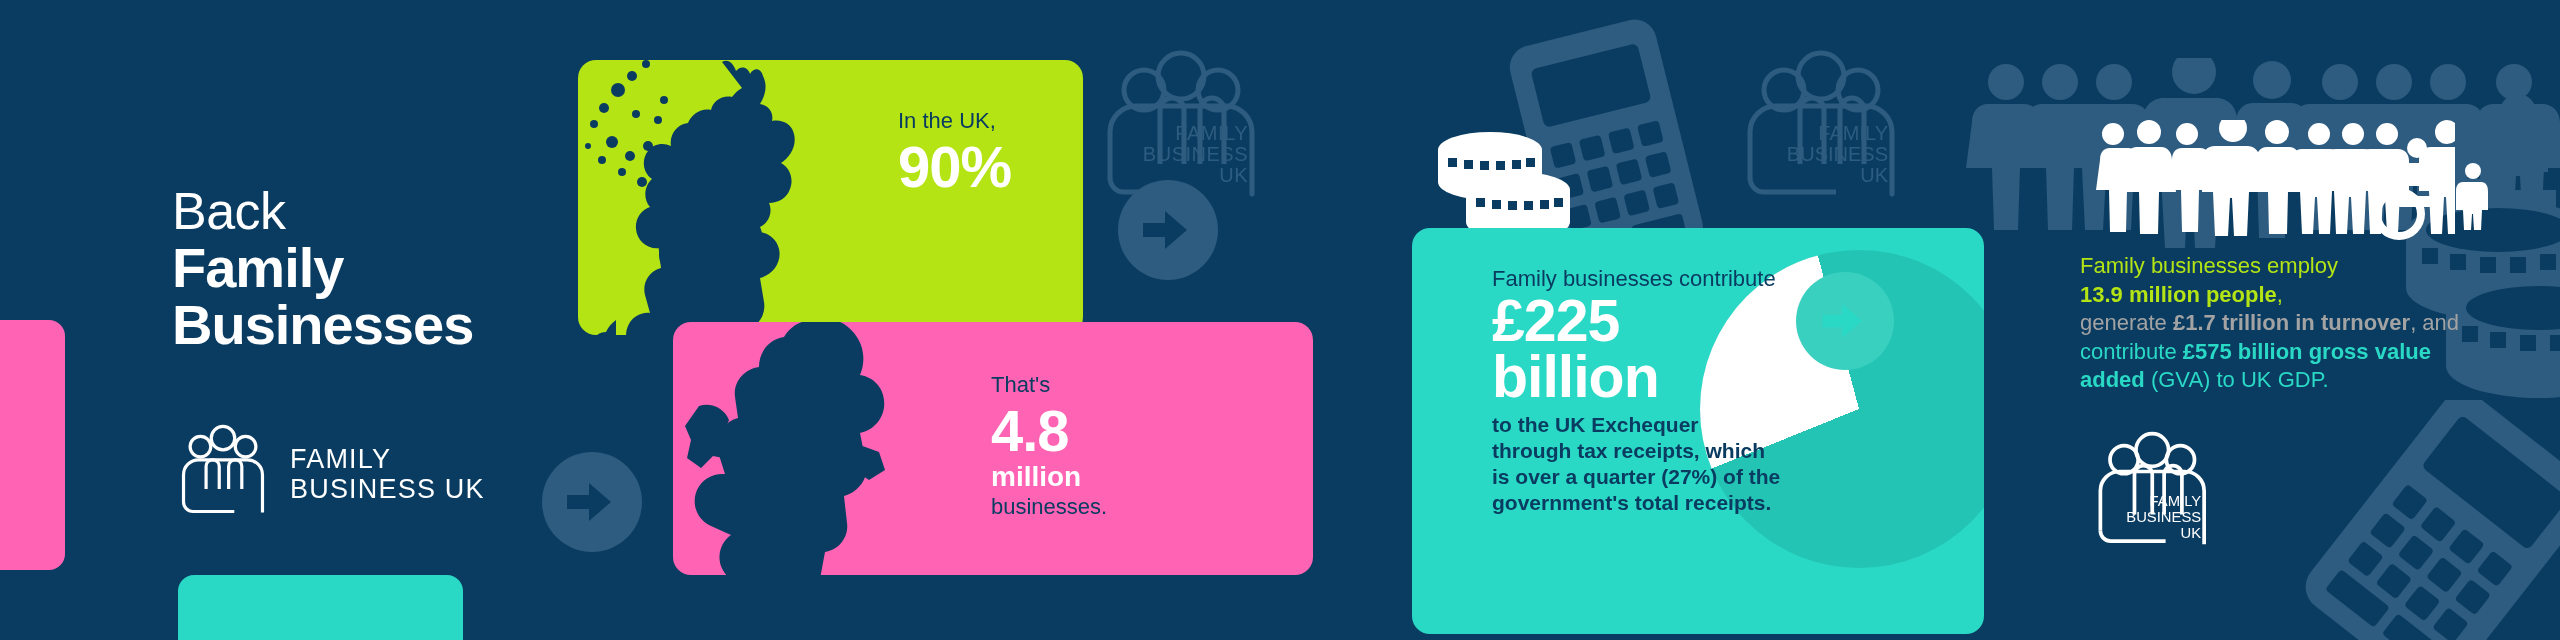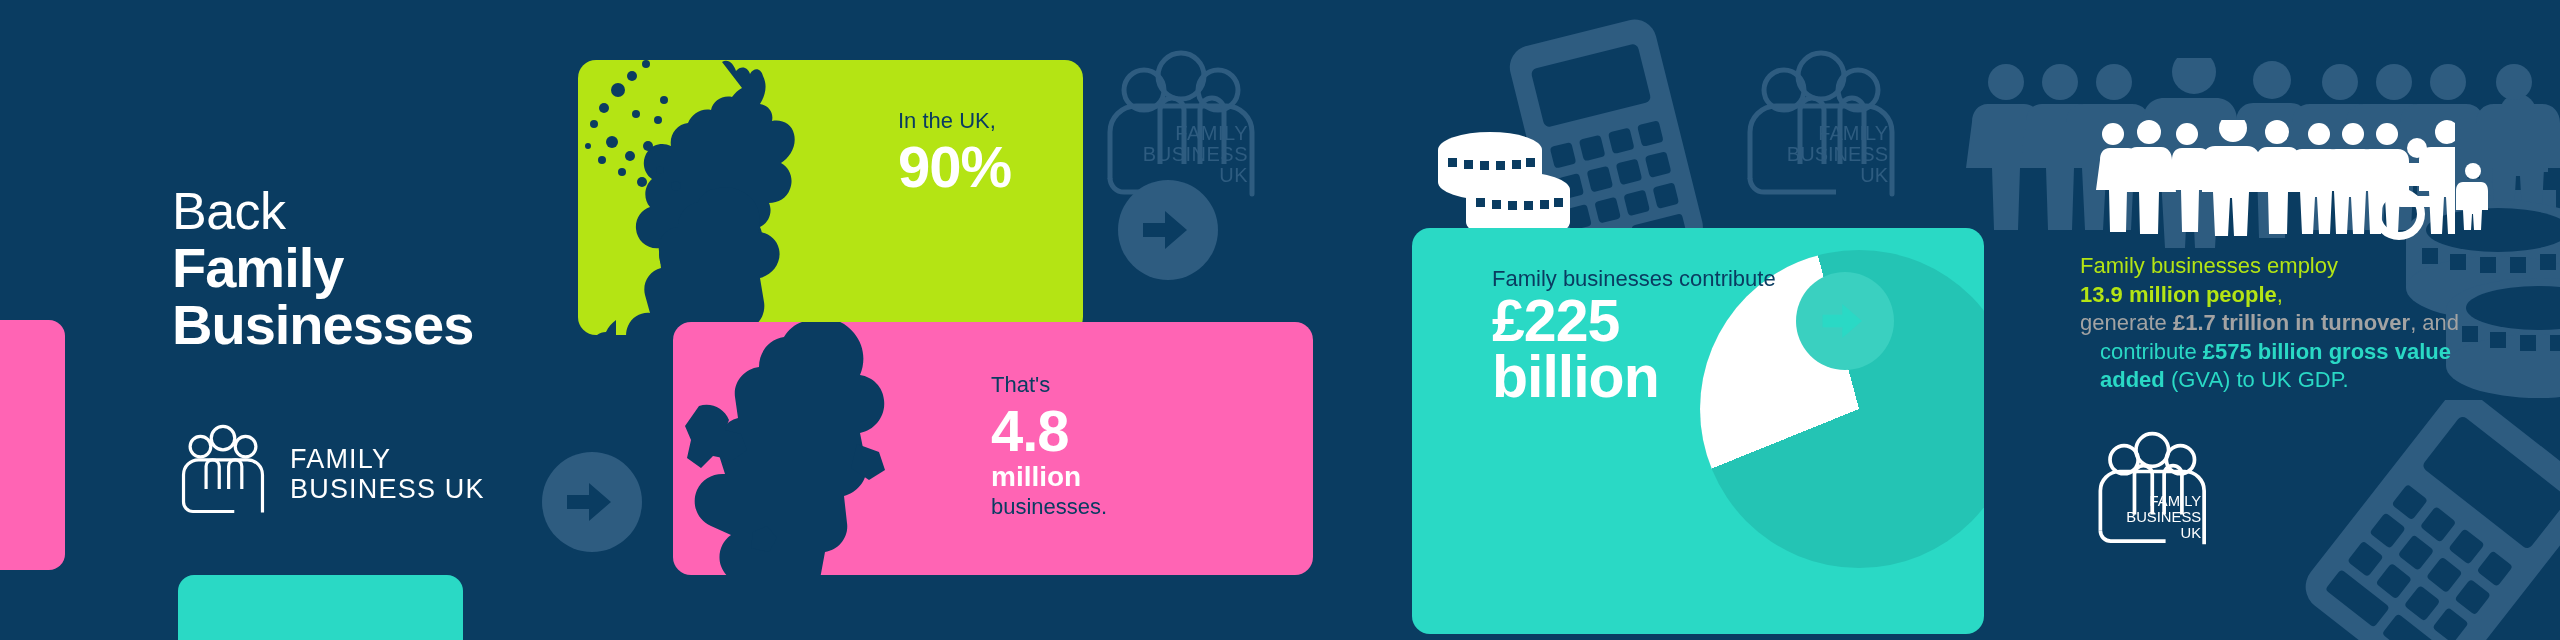--- a/index.html
+++ b/index.html
@@ -61,21 +61,21 @@
        background:conic-gradient(from 248deg,#ffffff 0deg 97deg,transparent 97deg 360deg);}
   .pie-arrow{position:absolute;left:96px;top:22px;width:98px;height:98px;border-radius:50%;background:#3ad0c0;
        display:flex;align-items:center;justify-content:center;}
 
   
   .stats{position:absolute;left:2080px;top:252px;width:420px;z-index:6;
          font-size:22px;line-height:1.30;font-weight:400;}
   .stats .ln{display:block;}
   .c-green{color:#b4e414;}
   .c-pink{color:#a3a3a3;}
-  .c-teal{color:#2ad9c5;margin-left:20px;}
+  .c-teal{color:#2ad9c5;}
 
   
   .logo-br{position:absolute;left:2090px;top:428px;z-index:6;}
 </style>
 </head>
 <body>
 
 <div class="stage">
 
   <div class="wm wm-logo" style="left:1096px;top:48px;">
@@ -411,20 +411,21 @@
       <div class="pie-arrow">
         <svg width="52" height="52" viewBox="0 0 58 58">
             <path d="M4 22h22V10l22 19-22 19V36H4z" fill="#2ad9c5"></path>
           </svg>
       </div>
     </div>
     <div class="txt">
       <div class="small">Family businesses contribute</div>
       <div class="big2">£225</div>
       <div class="big2" style="margin-bottom:6px">billion</div>
+      <div class="body"><span>to the UK Exchequer through tax receipts, which is </span><b>over a quarter (27%)</b><span> of the government's total receipts.</span></div>
     </div>
   </div>
 
   <div class="stats">
     <span class="ln c-green"><span>Family businesses employ</span></span>
     <span class="ln c-green"><b>13.9 million people</b><span>,</span></span>
     <span class="ln c-pink"><span>generate </span><b>£1.7 trillion in turnover</b><span>, and</span></span>
     <span class="ln c-teal"><span>contribute </span><b>£575 billion gross value added</b><span> (GVA) to UK GDP.</span></span>
   </div>
 

